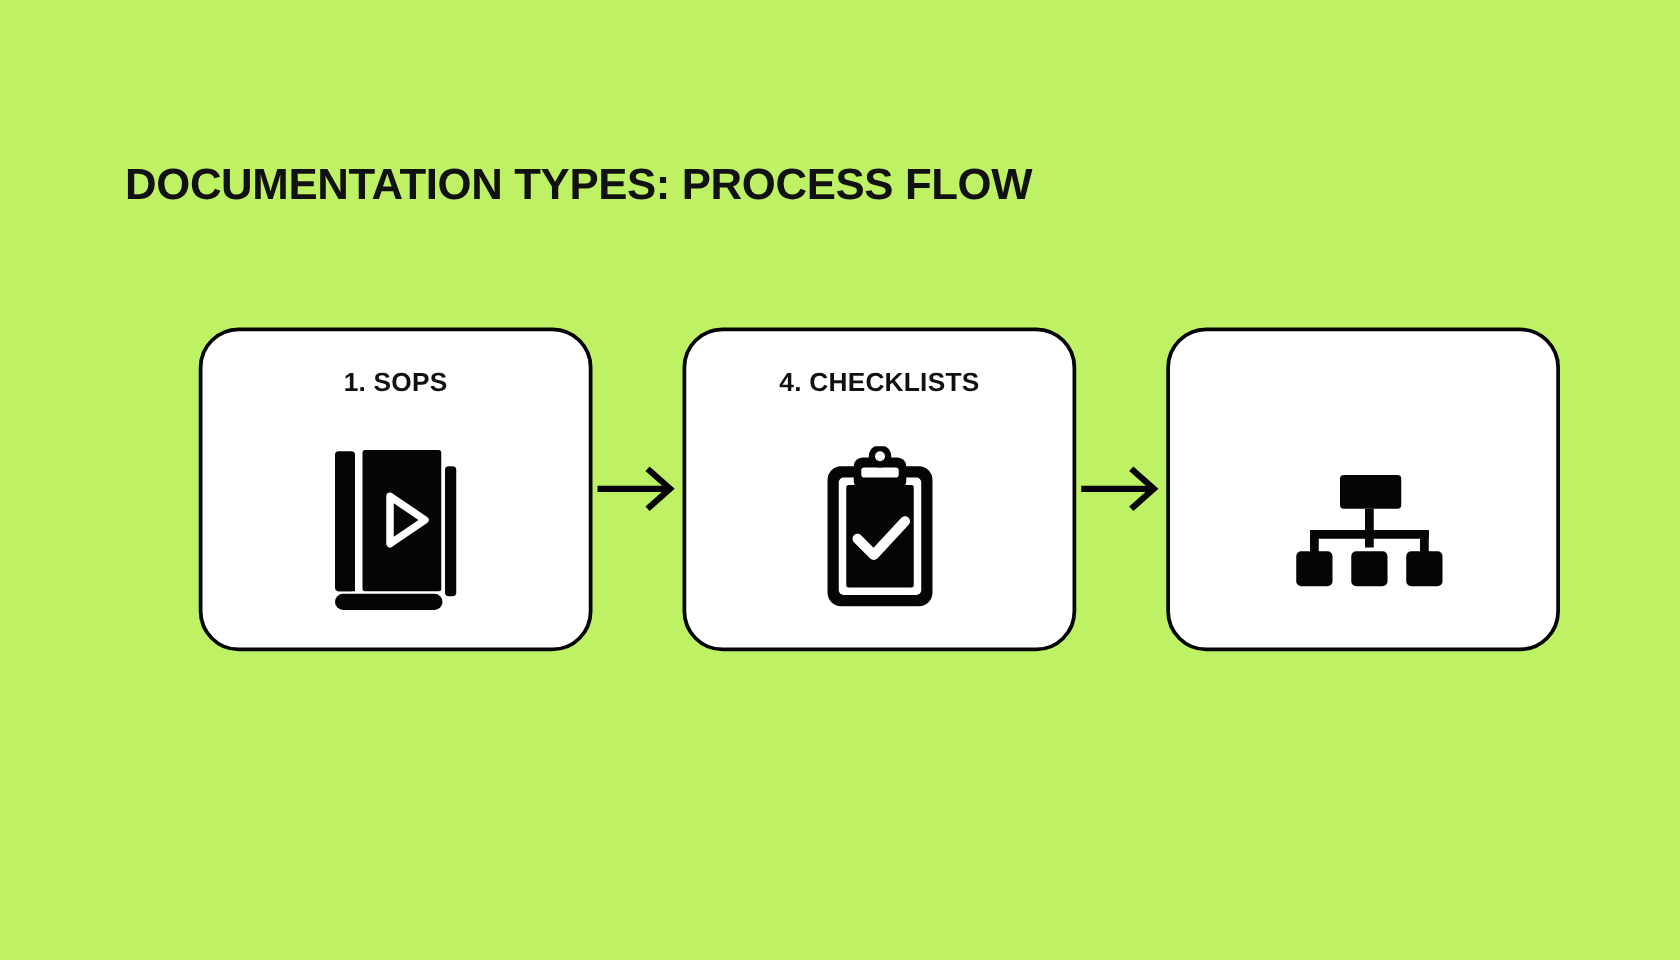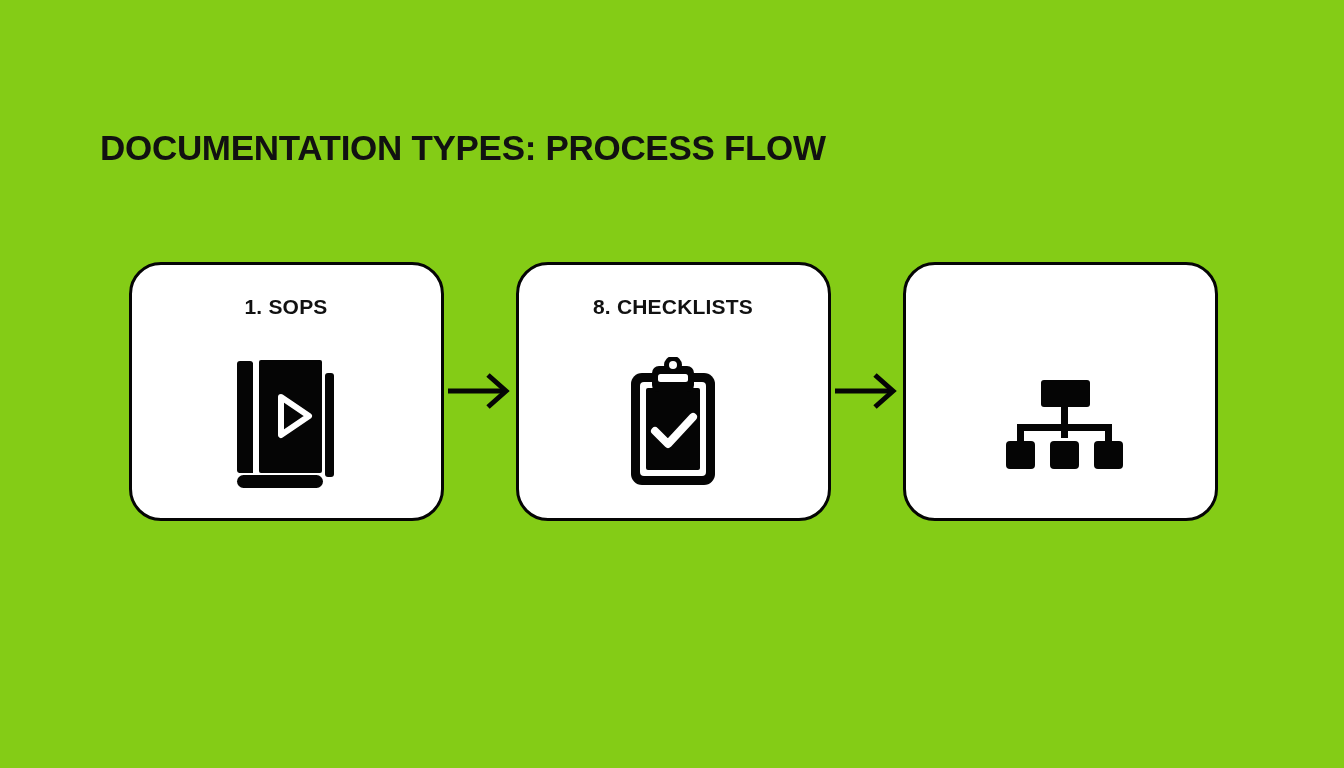--- a/index.html
+++ b/index.html
@@ -11,21 +11,21 @@
     height: 768px;
     background: #fdfdfd;
     font-family: "Liberation Sans", sans-serif;
     overflow: hidden;
     position: relative;
   }
 
   .slide {
     position: absolute;
     inset: 0;
-    background: #84cc16;
+    background: #bef264;
   }
 
   .page-title {
     position: absolute;
     left: 100px;
     top: 127px;
     font-size: 35px;
     font-weight: bold;
     letter-spacing: -0.3px;
     color: #111111;
@@ -35,21 +35,21 @@
 
   .flow-row {
     position: absolute;
     left: 98px;
     top: 260px;
     width: 1150px;
     height: 262px;
     display: flex;
     flex-direction: row;
     align-items: center;
-    justify-content: center;
+    justify-content: flex-end;
   }
 
   .step-card {
     width: 315px;
     height: 259px;
     box-sizing: border-box;
     border: 3.5px solid #050505;
     border-radius: 32px;
     background: #ffffff;
     display: flex;
@@ -118,21 +118,21 @@
     </div>
 
     <div class="arrow-connector">
       <svg width="68" height="40" viewBox="0 0 68 40" xmlns="http://www.w3.org/2000/svg">
         <line x1="2" y1="20" x2="58" y2="20" stroke="#050505" stroke-width="5" stroke-linecap="butt"></line>
         <polyline points="42,4 60,20 42,36" fill="none" stroke="#050505" stroke-width="5" stroke-linejoin="miter" stroke-linecap="butt"></polyline>
       </svg>
     </div>
 
     <div class="step-card">
-      <div class="step-label">8. CHECKLISTS</div>
+      <div class="step-label">4. CHECKLISTS</div>
       <div class="step-icon">
         <svg width="100" height="132" viewBox="0 0 100 132" xmlns="http://www.w3.org/2000/svg">
 
           <rect x="8" y="16" width="84" height="112" rx="11" fill="#050505"></rect>
 
           <rect x="17" y="25" width="66" height="94" rx="4" fill="#ffffff"></rect>
 
           <rect x="23" y="31" width="54" height="82" rx="2" fill="#050505"></rect>
 
           <rect x="29" y="9" width="42" height="26" rx="7" fill="#050505"></rect>

